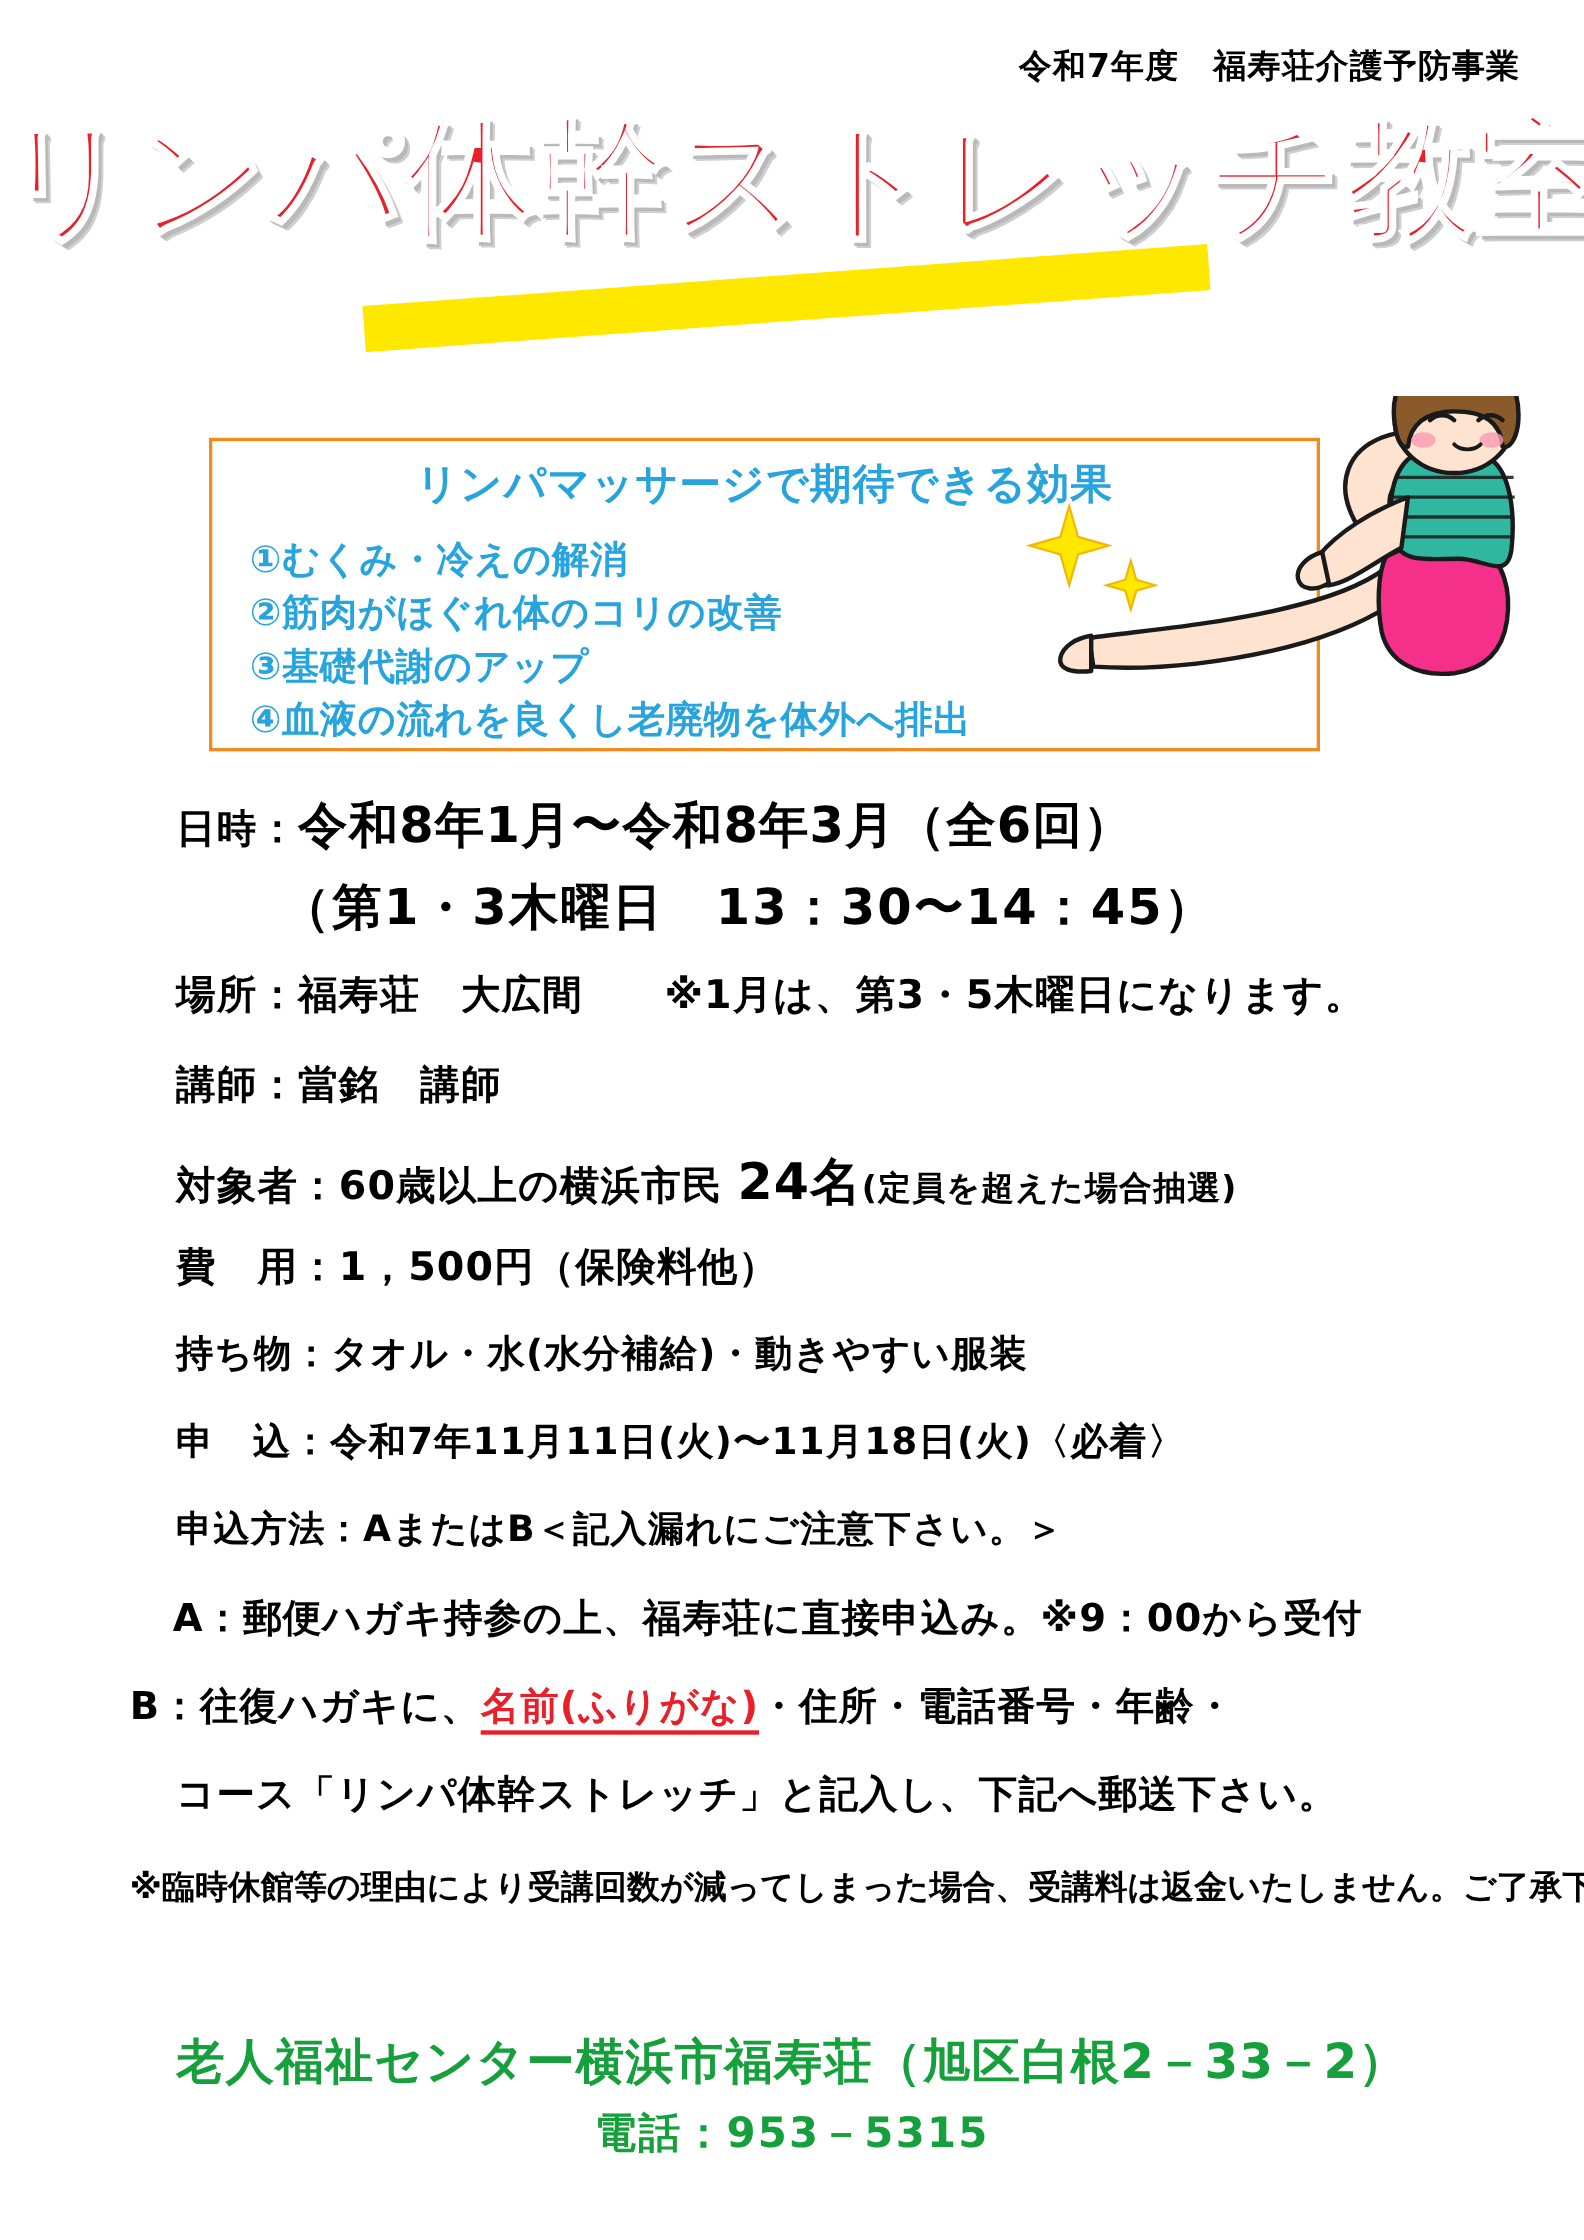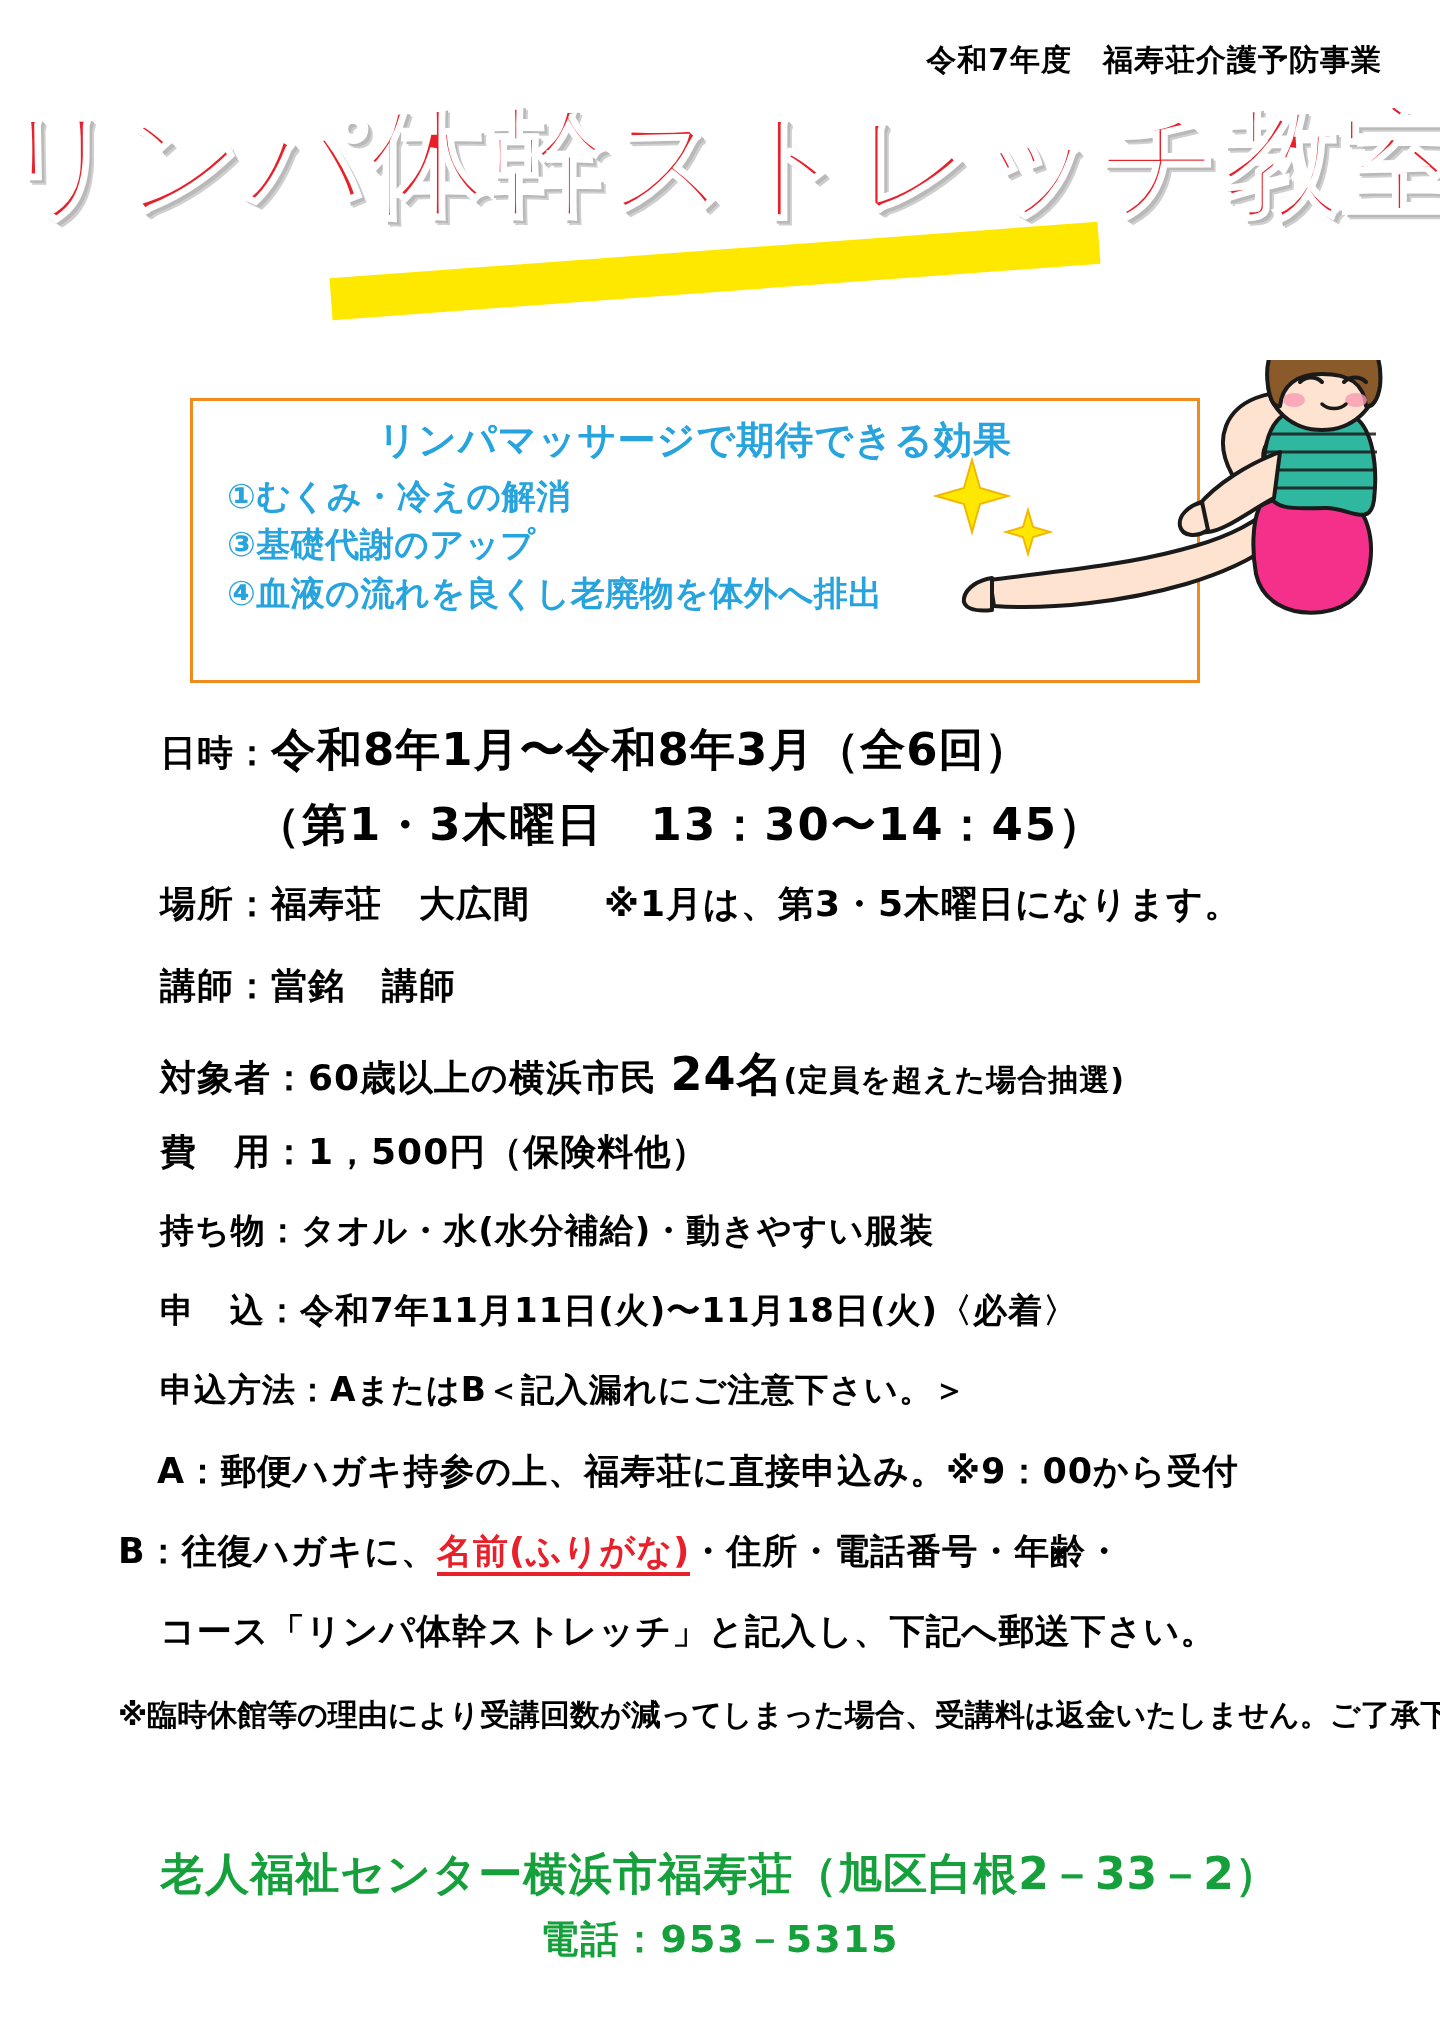--- a/index.html
+++ b/index.html
@@ -99,21 +99,21 @@
   }
   .effects-title {
     margin-top: 14px;
     text-align: center;
     font-size: 38px;
     font-weight: bold;
     color: #27a3dd;
     letter-spacing: 1px;
   }
   .effects-list {
-    margin: 6px 0 0 34px;
+    margin: 19px 0 0 34px;
   }
   .effects-list .eff {
     font-size: 34px;
     font-weight: bold;
     color: #27a3dd;
     line-height: 1.42;
     letter-spacing: 0.5px;
     white-space: nowrap;
   }
 
@@ -234,20 +234,21 @@
 
   <div class="title-wrap">
     <div class="title">リンパ体幹ストレッチ教室</div>
   </div>
 
 
   <div class="effects-box">
     <div class="effects-title">リンパマッサージで期待できる効果</div>
     <div class="effects-list">
       <div class="eff">①むくみ・冷えの解消</div>
+      <div class="eff">②筋肉がほぐれ体のコリの改善</div>
       <div class="eff">③基礎代謝のアップ</div>
       <div class="eff">④血液の流れを良くし老廃物を体外へ排出</div>
     </div>
   </div>
 
   <div class="illus">
     <svg width="460" height="350" viewBox="0 0 460 350" xmlns="http://www.w3.org/2000/svg">
 
       <g>
         <path d="M42 100 L50 128 L78 136 L50 144 L42 172 L34 144 L6 136 L34 128 Z" fill="#ffe800" stroke="#f2b705" stroke-width="2"></path>

